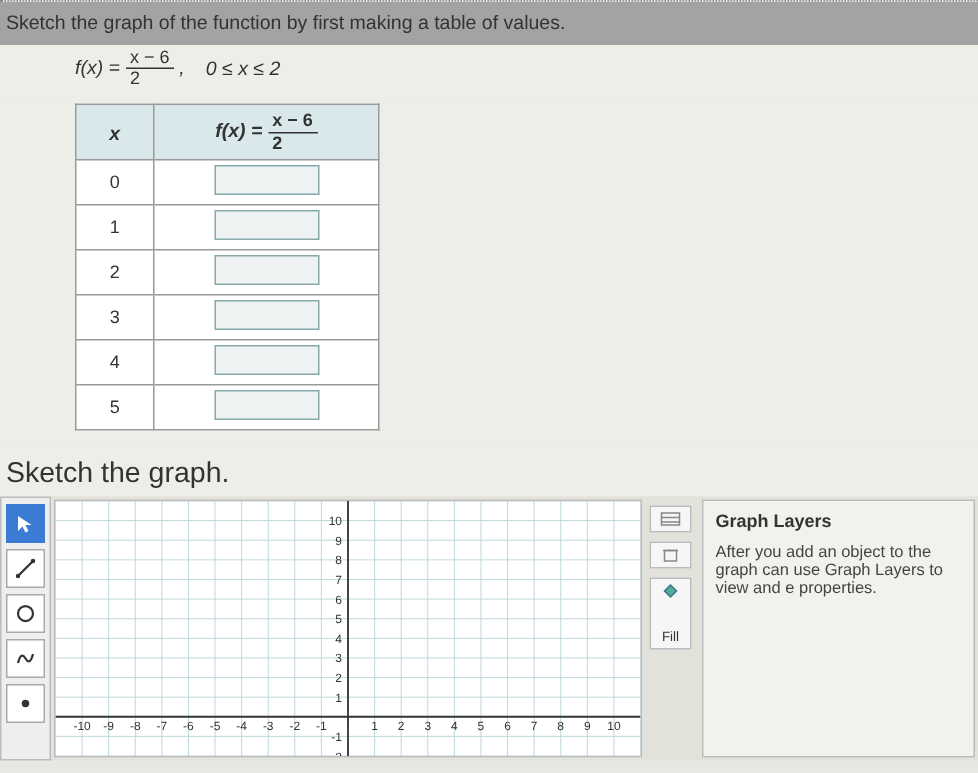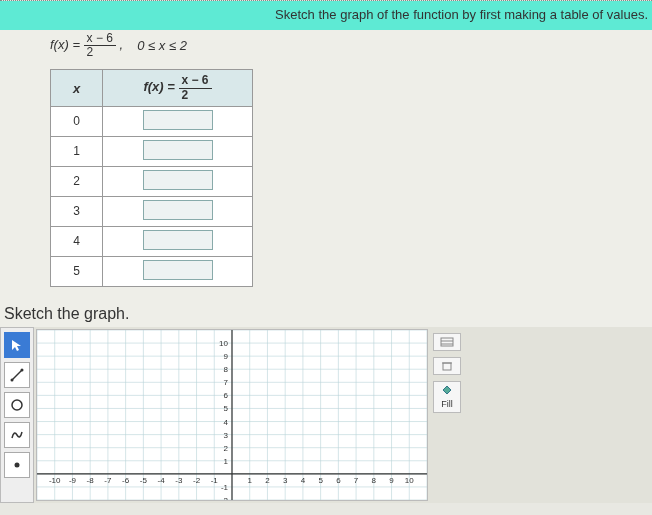--- a/index.html
+++ b/index.html
@@ -10,22 +10,21 @@
     background: #e8e8e2;
     width: 652px;
     height: 515px;
     overflow: hidden;
     border-top: 1px dotted #888;
   }
   .prompt {
     padding: 6px 4px 8px 4px;
     color: #333;
     font-size: 13px;
-    background: #5eead4;
-    text-align: right;
+    background: #a3a3a3;
   }
   .func-def {
     padding: 2px 0 10px 50px;
     font-size: 13px;
     font-style: italic;
     display: flex;
     align-items: center;
     gap: 14px;
     background: #eeeee8;
   }
@@ -76,21 +75,21 @@
   .valinput {
     width: 70px;
     height: 20px;
     border: 1px solid #8aa;
     background: #eef2f2;
     display: inline-block;
   }
   .sk-label {
     padding: 8px 4px 4px 4px;
     background: #eeeee8;
-    font-size: 16px;
+    font-size: 19px;
   }
   .graph-area {
     display: flex;
     background: #e2e2da;
   }
   .toolbar {
     width: 34px;
     background: #eee;
     border: 1px solid #bbb;
     display: flex;
@@ -134,21 +133,21 @@
     width: 28px;
     border: 1px solid #bbb;
     background: #f6f6f6;
     font-size: 9px;
     text-align: center;
     padding: 3px 0;
     cursor: pointer;
     display: flex;
     flex-direction: column;
     align-items: center;
-    gap: 4px;
+    gap: 20px;
   }
   .layers-panel {
     flex: 1;
     border: 1px solid #bbb;
     background: #f2f2ec;
     margin: 2px 2px 2px 4px;
     padding: 6px 8px;
     font-size: 11px;
   }
   .layers-panel .title {
@@ -343,13 +342,17 @@
         </svg>
     </div>
     <div class="side-btn">
       <svg width="14" height="10">
           <path d="M7 1 L11 5 L7 9 L3 5 Z" fill="#5a9" stroke="#378"></path>
         </svg>
       <span>Fill</span>
     </div>
   </div>
 
+  <div class="layers-panel">
+    <div class="title">Graph Layers</div>
+    <div class="desc">After you add an object to the graph can use Graph Layers to view and e properties.</div>
+  </div>
 </div>
 
 </body></html>

